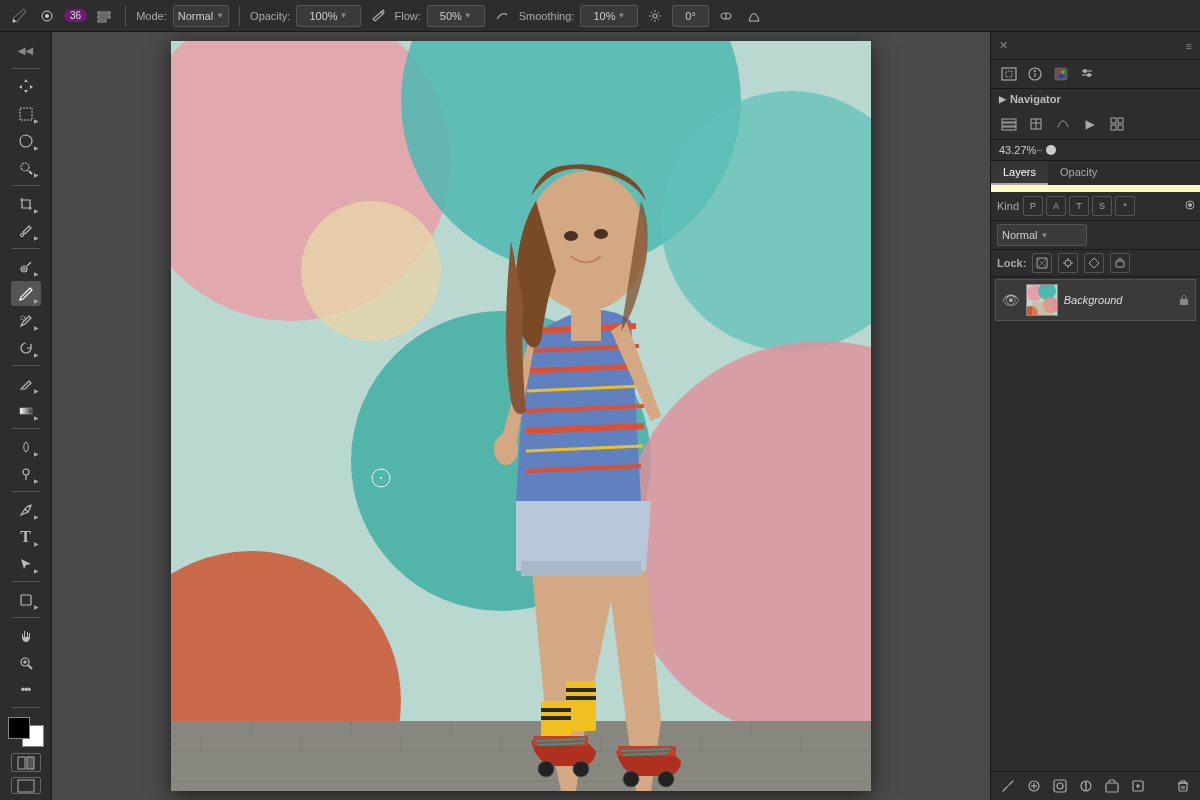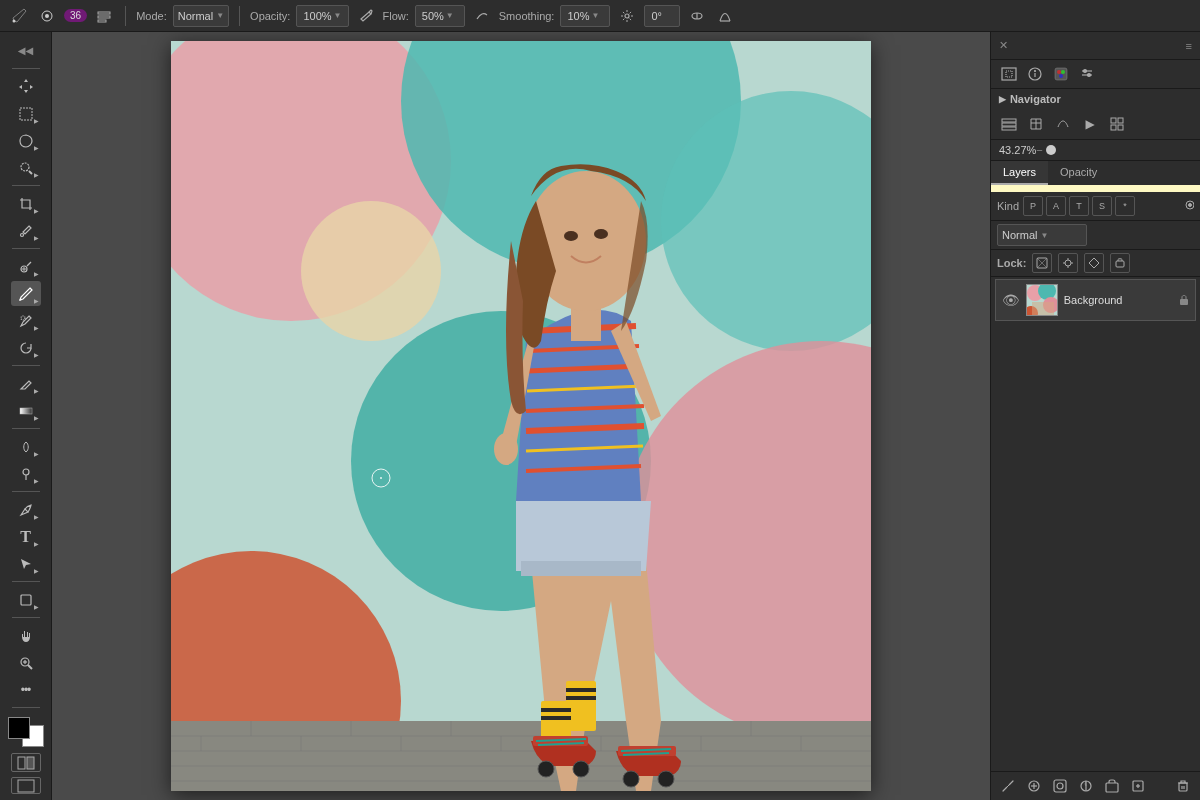--- a/index.html
+++ b/index.html
@@ -62,21 +62,21 @@
       align-items: center;
       gap: 3px;
       height: 22px;
     }
     .toolbar-dropdown .arrow { font-size: 8px; color: #888; }
     .toolbar-value {
       background: #3a3a3a;
       border: 1px solid #555;
       color: #ccc;
       font-size: 11px;
-      padding: 2px 6px;
+      padding: 2px 12px;
       border-radius: 2px;
       height: 22px;
       display: flex;
       align-items: center;
       min-width: 50px;
     }
 
     
     #main-area {
       display: flex;
@@ -369,20 +369,21 @@
       background: #666;
       border: 1px solid #888;
       flex-shrink: 0;
       overflow: hidden;
       position: relative;
     }
     .layer-name {
       font-size: 11px;
       color: #ddd;
       flex: 1;
+      font-style: italic;
     }
     #layers-bottom-bar {
       display: flex;
       align-items: center;
       padding: 4px 6px;
       gap: 4px;
       border-top: 1px solid #1a1a1a;
       margin-top: auto;
     }
     .layers-bottom-icon {

